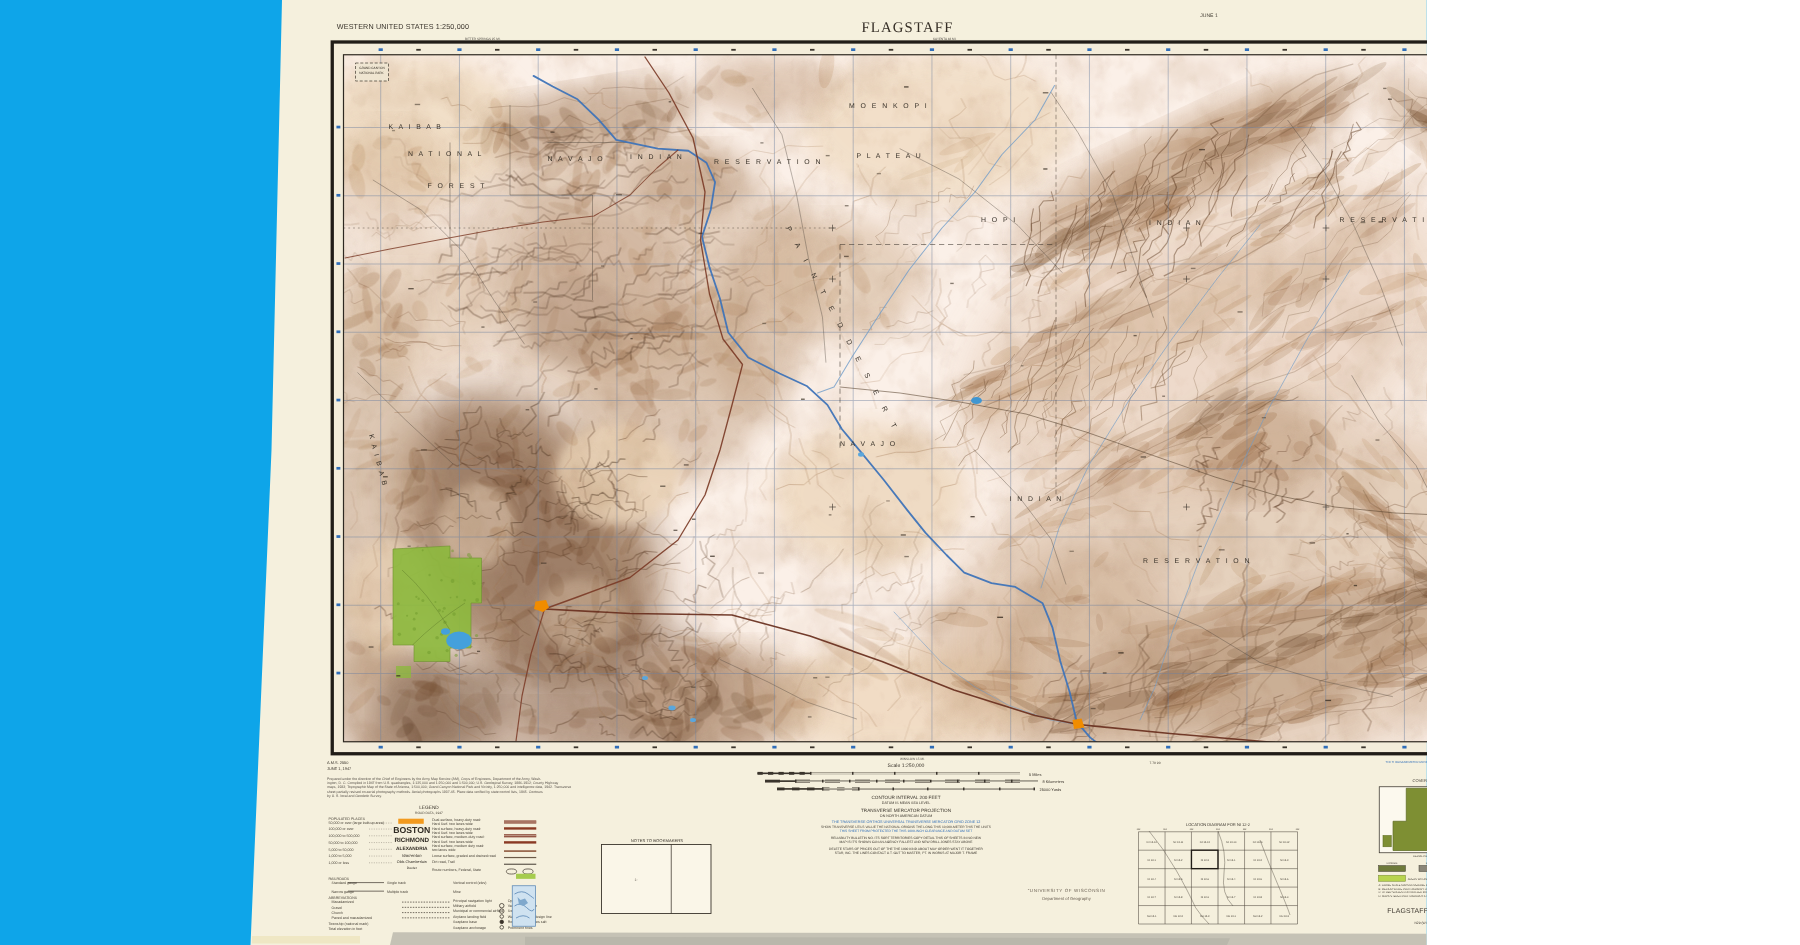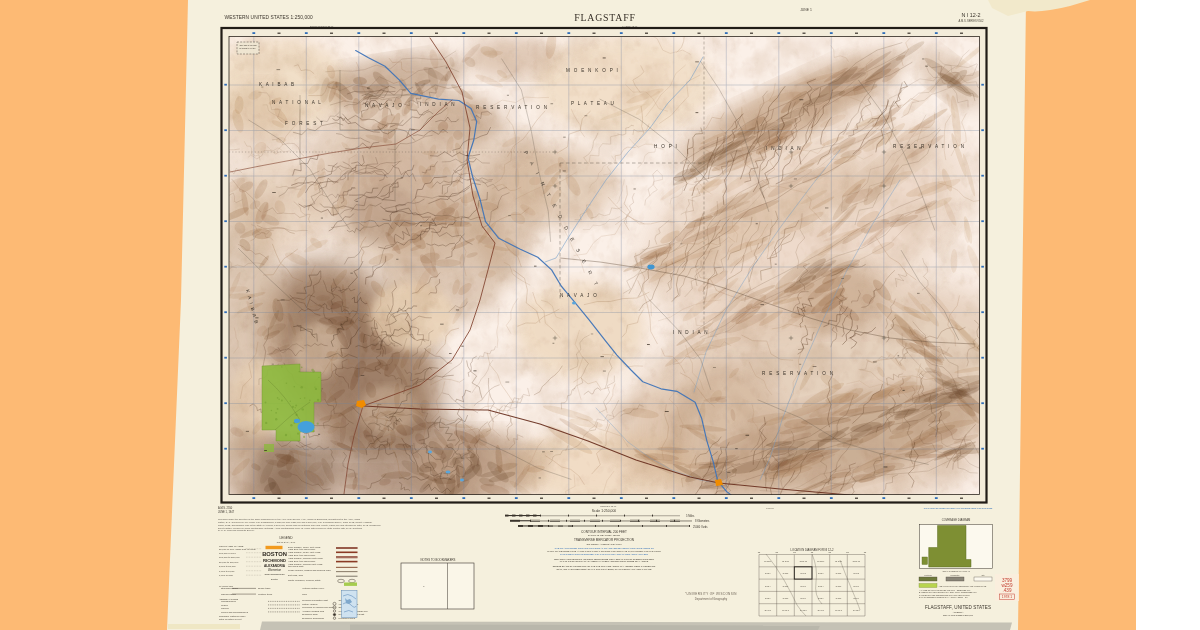--- a/index.html
+++ b/index.html
@@ -1,15 +1,15 @@
 <!DOCTYPE html>
 <html><head><meta charset="utf-8"><style>
 html,body{margin:0;padding:0;background:#ffffff;}
 *{font-family:"Liberation Sans",sans-serif;}
-.page{position:relative;width:1136px;height:630px;background:#fdba74;overflow:hidden;}
+.page{position:relative;width:951px;height:630px;background:#0ea5e9;overflow:hidden;}
 </style></head><body>
 <div class="page">
 <svg width="1200" height="630" viewBox="0 0 1200 630" xmlns="http://www.w3.org/2000/svg">
 <defs>
 <filter id="tex1" x="-5%" y="-5%" width="110%" height="110%">
           <feTurbulence type="fractalNoise" baseFrequency="0.030 0.026" numOctaves="4" seed="11" result="n"></feTurbulence>
           <feColorMatrix in="n" type="matrix" values="0 0 0 0 0.52  0 0 0 0 0.36  0 0 0 0 0.22  0.8 0.8 0 0 -0.72"></feColorMatrix>
         </filter>
 <filter id="tex2" x="-5%" y="-5%" width="110%" height="110%">
           <feTurbulence type="fractalNoise" baseFrequency="0.10 0.08" numOctaves="3" seed="4" result="n"></feTurbulence>

